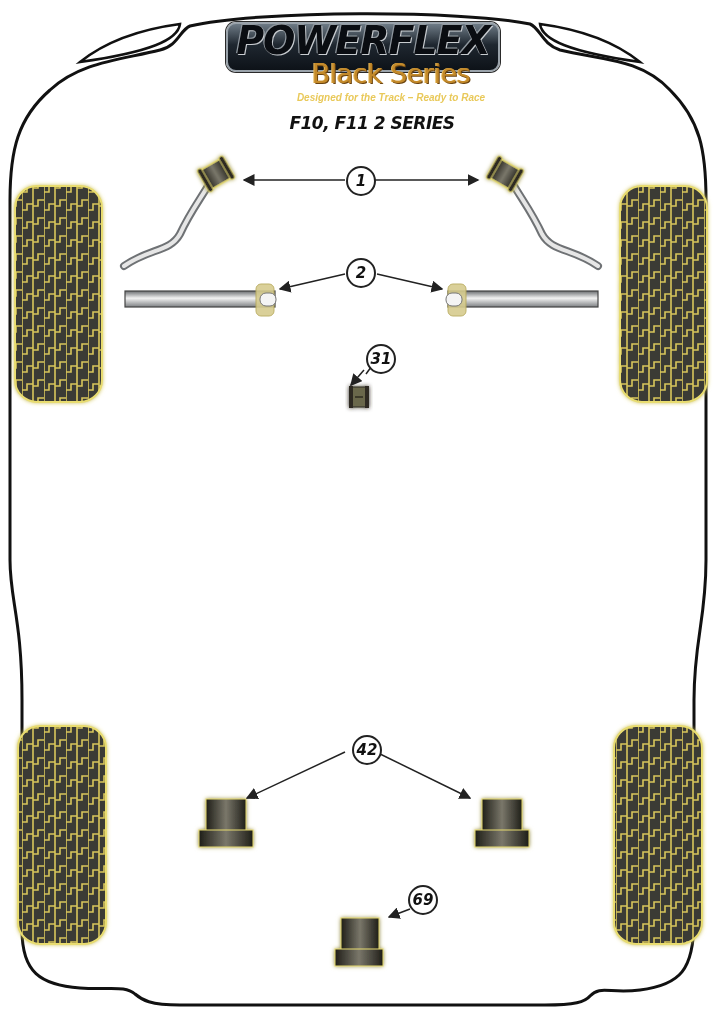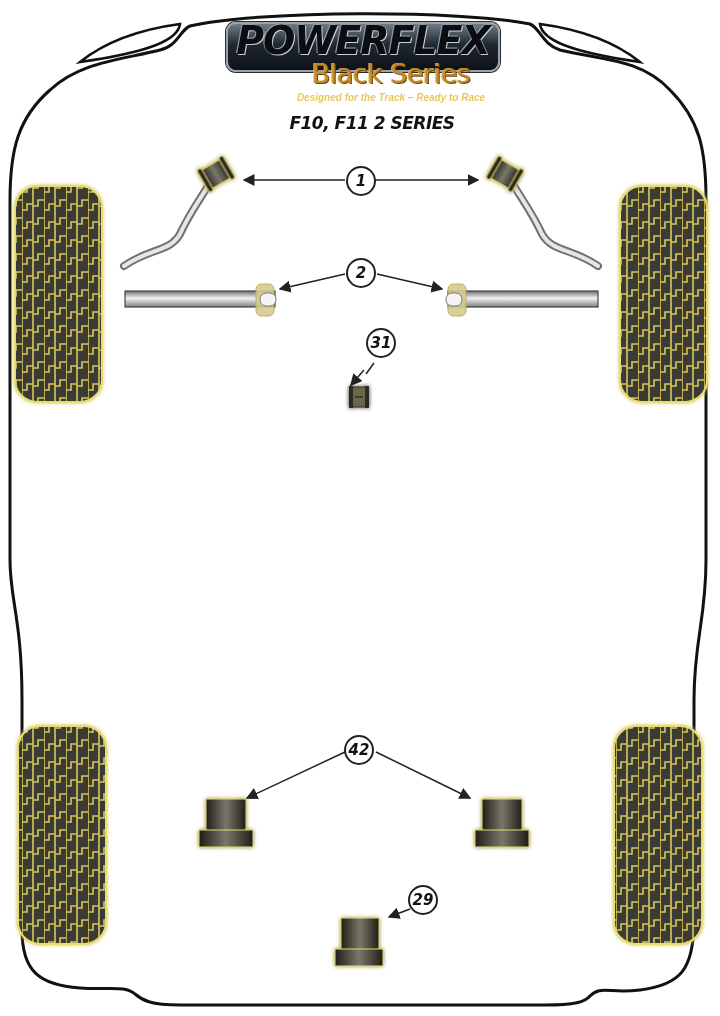--- a/index.html
+++ b/index.html
@@ -150,21 +150,21 @@
 <div class="logo-sub">Black Series</div>
 <div class="tagline">Designed for the Track – Ready to Race</div>
 <div class="model">F10, F11 2 SERIES</div>
 
 <div class="callout" style="left:346px;top:166px;">
     <span>1</span>
   </div>
 <div class="callout" style="left:346px;top:258px;">
     <span>2</span>
   </div>
-<div class="callout" style="left:366px;top:328px;align-items:center;">
+<div class="callout" style="left:366px;top:344px;align-items:center;">
     <span>31</span>
   </div>
-<div class="callout" style="left:344px;top:735px;">
+<div class="callout" style="left:352px;top:735px;">
     <span>42</span>
   </div>
 <div class="callout" style="left:408px;top:885px;">
-    <span>29</span>
+    <span>69</span>
   </div>
 
 </body></html>

